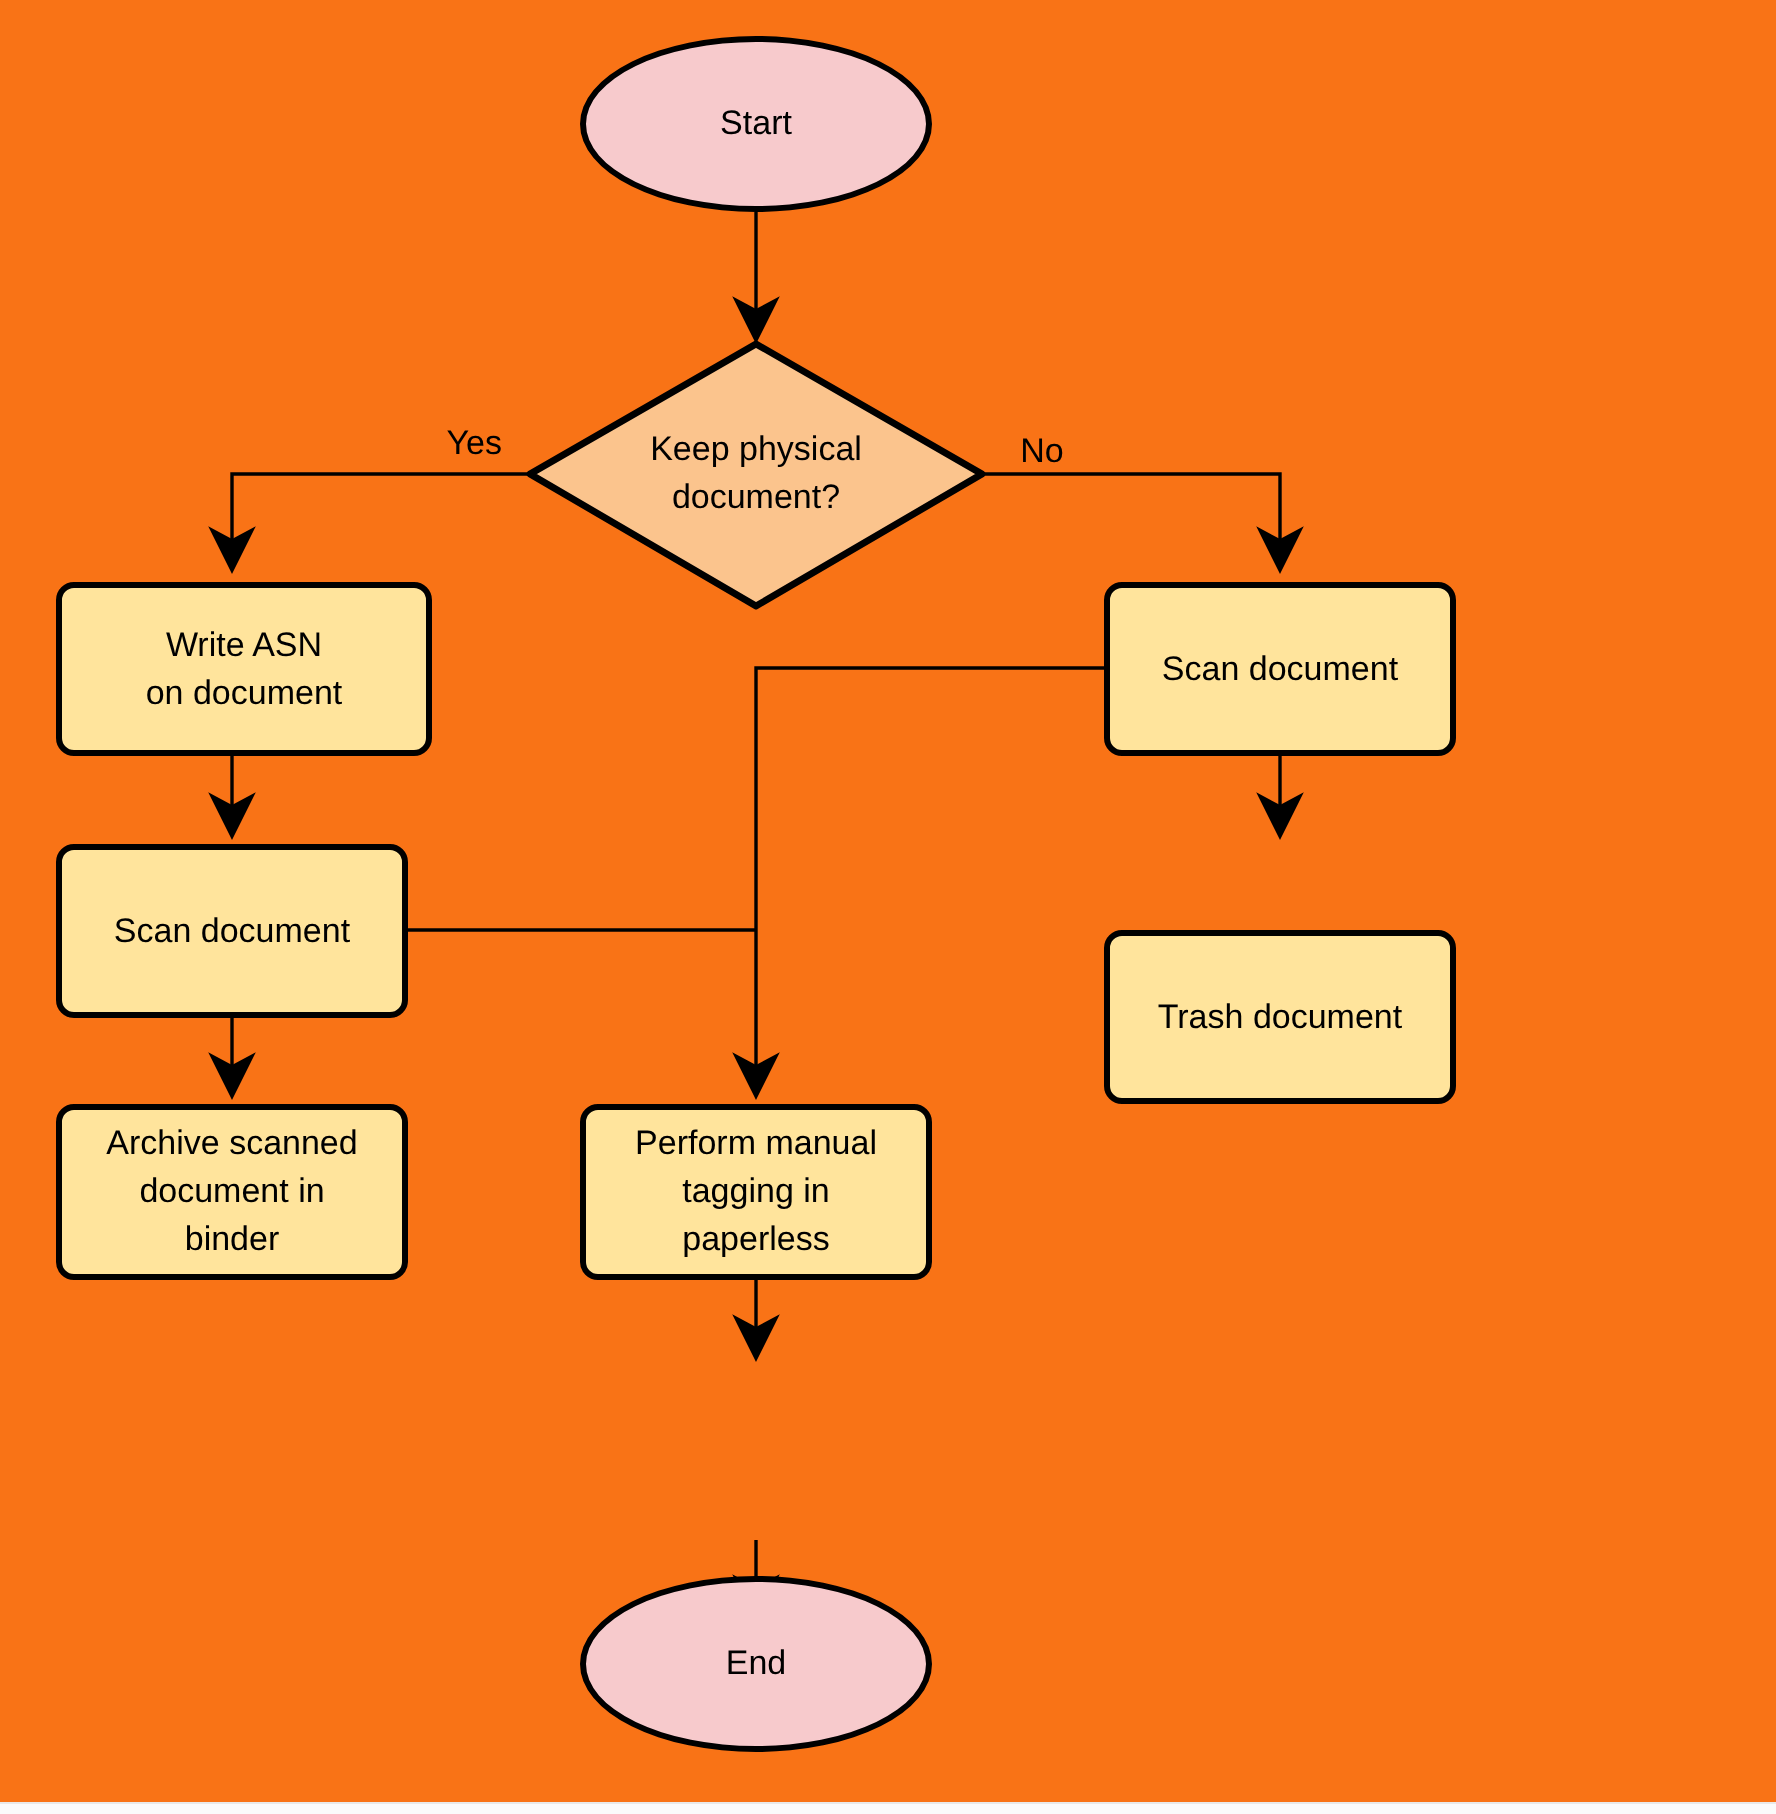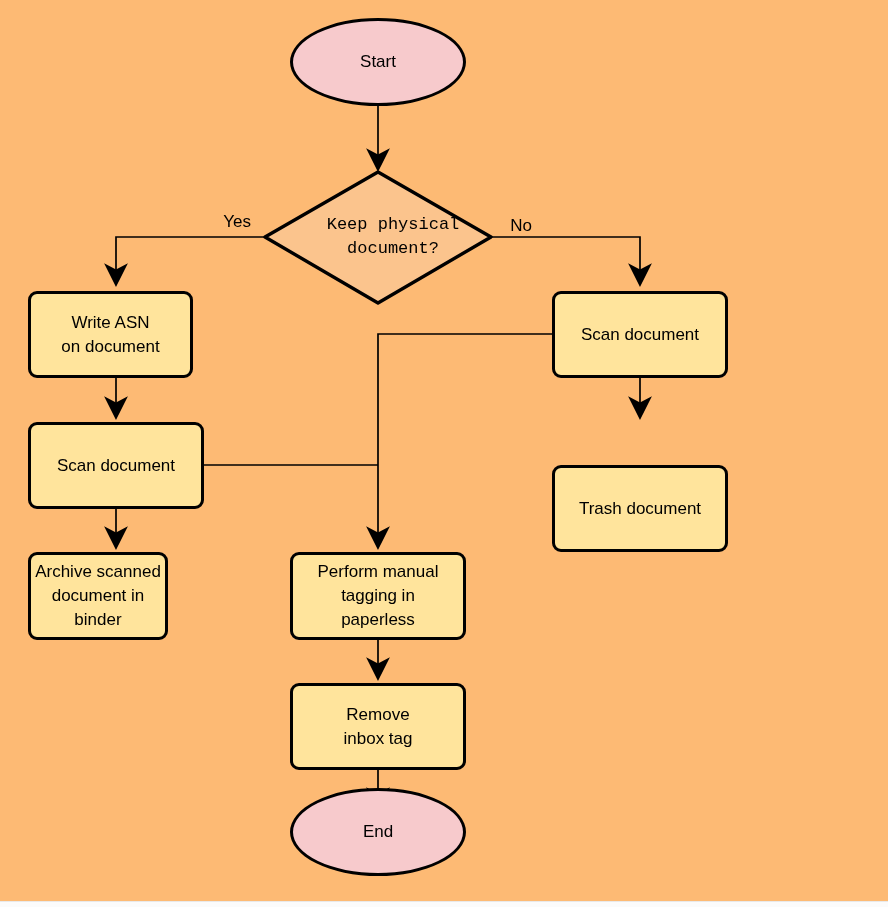--- a/index.html
+++ b/index.html
@@ -1,20 +1,20 @@
 <!DOCTYPE html>
 <html><head>
 <meta charset="utf-8">
 <style>
   html, body { margin: 0; padding: 0; background: #ffffff; }
   .stage {
     position: relative;
     width: 888px;
     height: 907px;
-    background: #fdba74;
+    background: #f97316;
     overflow: hidden;
     font-family: "Liberation Sans", sans-serif;
     color: #000000;
   }
   .stage svg.wires {
     position: absolute;
     left: 0; top: 0;
     width: 888px; height: 907px;
   }
   .node {
@@ -69,26 +69,26 @@
   }
   .page-edge-below {
     position: absolute;
     left: 0; top: 902px;
     width: 888px; height: 5px;
     background: #fbfbfb;
   }
 
   
   #node-start        { left: 290px; top: 18px;  width: 176px; height: 88px; }
-  #decision-text     { left: 300px; top: 210px; width: 186px; height: 54px; font-family: Liberation Mono, monospace; }
+  #decision-text     { left: 285px; top: 210px; width: 186px; height: 54px; }
   #label-yes         { left: 205px; top: 212px; width: 46px; text-align: right; }
   #label-no          { left: 498px; top: 216px; width: 46px; }
-  #node-write-asn    { left: 28px;  top: 291px; width: 165px; height: 87px; text-align: center; }
+  #node-write-asn    { left: 28px;  top: 291px; width: 188px; height: 87px; text-align: center; }
   #node-scan-left    { left: 28px;  top: 422px; width: 176px; height: 87px; }
-  #node-archive      { left: 28px;  top: 552px; width: 140px; height: 88px; }
+  #node-archive      { left: 28px;  top: 552px; width: 176px; height: 88px; }
   #node-scan-right   { left: 552px; top: 291px; width: 176px; height: 87px; }
   #node-trash        { left: 552px; top: 422px; width: 176px; height: 87px; margin-top: 43px; }
   #node-tagging      { left: 290px; top: 552px; width: 176px; height: 88px; }
   #node-remove-inbox { left: 290px; top: 683px; width: 176px; height: 87px; }
   #node-end          { left: 290px; top: 788px; width: 176px; height: 88px; }
   #annotation        { left: 480px; top: 592px; width: 404px; }
 </style>
 </head>
 <body>
 
@@ -143,24 +143,20 @@
     <span>Scan document</span>
   </div>
   <div class="node process" id="node-trash">
     <span>Trash document</span>
   </div>
   <div class="node process" id="node-tagging">
     <span>Perform manual
 tagging in
 paperless</span>
   </div>
-  <div class="node process" id="node-remove-inbox">
-    <span>Remove
-inbox tag</span>
-  </div>
 
   <div class="node terminal" id="node-end">
     <span>End</span>
   </div>
 
 
   <div class="page-edge-line"></div>
   <div class="page-edge-below"></div>
 
 </div>

